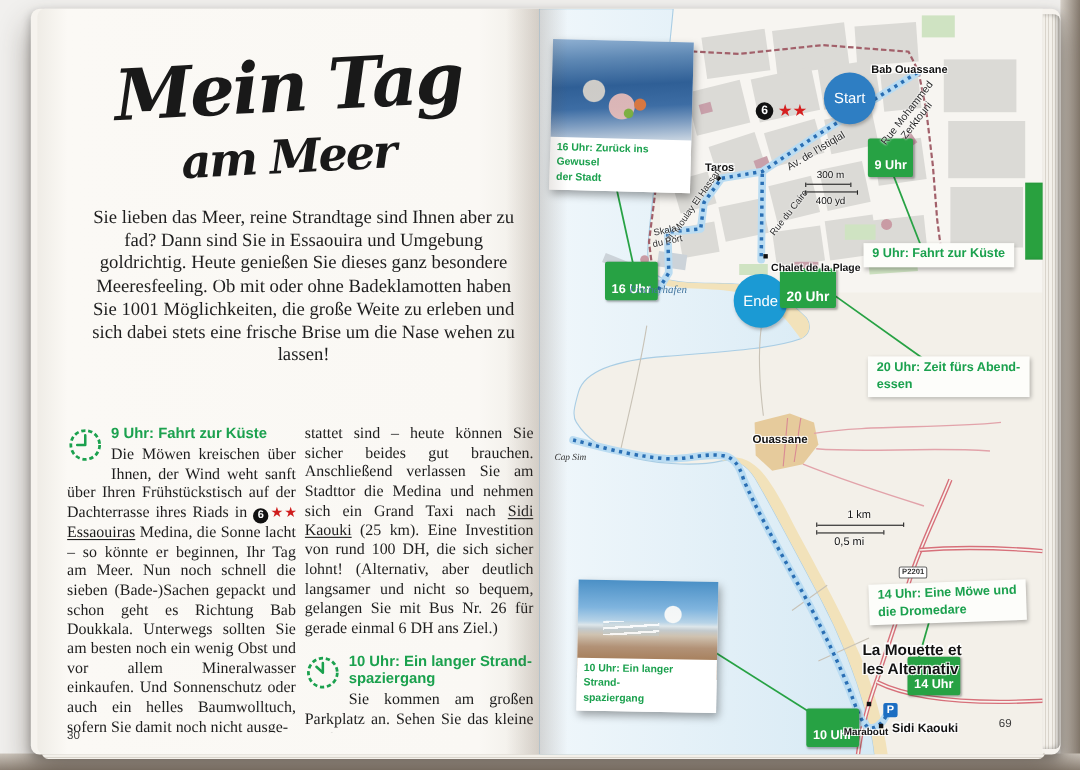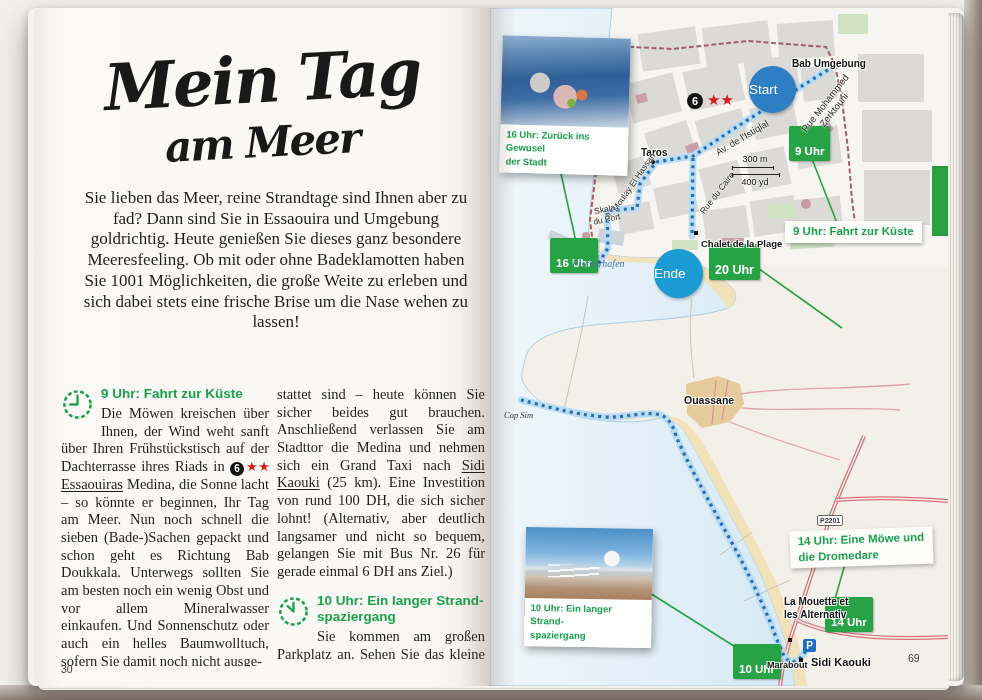--- a/index.html
+++ b/index.html
@@ -65,26 +65,26 @@
   .street { position:absolute; font:400 9.5px "Liberation Sans", sans-serif; color:#2b2b2b; white-space:nowrap;
             text-align:center; text-shadow:0 0 2px #fff,0 0 2px #fff; }
   .water { position:absolute; font:italic 400 10px "Liberation Serif", serif; color:#45779f; white-space:nowrap; }
   .sq { position:absolute; width:4px; height:4px; background:#111; }
   .tag { position:absolute; background:#27a244; color:#fff; font:700 11.5px/1.2 "Liberation Sans", sans-serif;
          padding:19px 6px 2px; border-radius:2px; box-shadow:1px 1px 2px rgba(0,0,0,.3); white-space:nowrap; }
   .callout { position:absolute; background:#fdfdfa; color:#1ba14e;
              font:700 11.5px/1.35 "Liberation Sans", sans-serif; padding:3px 8px;
              box-shadow:1px 2px 4px rgba(0,0,0,.28); white-space:nowrap; }
   .pin { position:absolute; border-radius:50%; color:#fff; display:flex; align-items:center;
-         justify-content:flex-start; font:400 13.5px "Liberation Sans", sans-serif; }
+         justify-content:center; font:400 13.5px "Liberation Sans", sans-serif; }
   .pin-start { left:259px; top:58px; width:47px; height:47px; background:#2e7ec3;
                box-shadow:1px 2px 3px rgba(0,0,0,.25); }
   .pin-start::after { content:""; position:absolute; left:27px; top:38px; width:13px; height:13px;
                       background:#2e7ec3; transform:rotate(45deg); z-index:-1; }
-  .pin-ende { left:164px; top:241px; width:49px; height:49px; background:#1b9ad4;
+  .pin-ende { left:177px; top:241px; width:49px; height:49px; background:#1b9ad4;
               box-shadow:1px 2px 3px rgba(0,0,0,.25); }
   .pin-ende::before { content:""; position:absolute; left:18px; top:-5px; width:13px; height:13px;
                       background:#1b9ad4; transform:rotate(45deg); z-index:-1; }
   .poi-map { position:absolute; left:197px; top:85px; width:16px; height:16px; border-radius:50%;
              background:#111; color:#fff; font:700 11px/16px "Liberation Sans", sans-serif; text-align:center; }
   .stars-map { position:absolute; left:217px; top:83px; color:#d51f1f; font-size:15px; letter-spacing:0; }
   .p-icon { position:absolute; left:313px; top:631px; width:13px; height:13px; background:#1c6ec2;
             border-radius:2px; color:#fff; font:700 10px/13px "Liberation Sans", sans-serif; text-align:center; }
   .roadbadge { position:absolute; left:327px; top:507px; background:#fff; border:1px solid #666;
                border-radius:2px; font:700 7px/1.3 "Liberation Sans", sans-serif; color:#333; padding:0 2px; }
@@ -313,26 +313,30 @@
       <div class="poi-map">6</div>
       <div class="stars-map">★★</div>
 
       <div class="tag" style="left:299px;top:118px">9 Uhr</div>
       <div class="tag" style="left:60px;top:230px">16 Uhr</div>
       <div class="tag" style="left:219px;top:236px;font-size:12.5px">20 Uhr</div>
       <div class="tag" style="left:335px;top:589px">14 Uhr</div>
       <div class="tag" style="left:243px;top:636px">10 Uhr</div>
 
       <div class="callout" style="left:295px;top:213px">9 Uhr: Fahrt zur Küste</div>
+      <div class="callout" style="left:299px;top:316px">
+        <span>20 Uhr: Zeit fürs Abend-</span><br>
+        <span>essen</span>
+      </div>
       <div class="callout" style="left:300px;top:521px;transform:rotate(-2deg)">
         <span>14 Uhr: Eine Möwe und</span><br>
         <span>die Dromedare</span>
       </div>
 
-      <div class="maplabel" style="left:302px;top:50px">Bab Umgebung</div>
+      <div class="maplabel" style="left:302px;top:50px">Bab Ouassane</div>
       <div class="street" style="left:298px;top:88px;width:84px;transform:rotate(-52deg);line-height:1.15">
         <span>Rue Mohammed</span><br>
         <span>Zerktouni</span>
       </div>
       <div class="street" style="left:208px;top:124px;width:88px;transform:rotate(-31deg)">Av. de l'Istiqlal</div>
       <div class="maplabel" style="left:151px;top:139px">Taros</div>
       <div class="sq" style="left:161px;top:152px;transform:rotate(45deg)"></div>
       <div class="street" style="left:94px;top:174px;width:92px;transform:rotate(-55deg);font-size:8.5px">Pl. Moulay El Hassan</div>
       <div class="street" style="left:196px;top:180px;width:62px;transform:rotate(-52deg);font-size:8.5px">Rue du Caire</div>
       <div class="street" style="left:102px;top:196px;transform:rotate(-12deg);font-size:8.5px;line-height:1.2">
@@ -346,24 +350,30 @@
       <div class="scale" style="left:242px;top:146px;width:46px">
         <div class="s-lab">300 m</div>
         <div class="s-bar" style="width:40px"></div>
         <div class="s-bar" style="width:46px;margin-top:3px"></div>
         <div class="s-lab">400 yd</div>
       </div>
 
       <div class="water" style="left:14px;top:402px;color:#333;font-size:8.5px">Cap Sim</div>
       <div class="maplabel" style="left:194px;top:386px;font-size:10.5px">Ouassane</div>
 
+      <div class="scale" style="left:252px;top:454px;width:78px;font-size:10px">
+        <div class="s-lab">1 km</div>
+        <div class="s-bar" style="width:78px"></div>
+        <div class="s-bar" style="width:60px;margin-top:3px"></div>
+        <div class="s-lab" style="width:60px">0,5 mi</div>
+      </div>
 
       <div class="roadbadge">P2201</div>
 
-      <div class="maplabel" style="left:294px;top:588px;font-size:10px;line-height:1.25">
+      <div class="maplabel" style="left:294px;top:574px;font-size:14px;line-height:1.25">
         <span>La Mouette et</span><br>
         <span>les Alternativ</span>
       </div>
       <div class="sq" style="left:298px;top:630px"></div>
       <div class="p-icon">P</div>
       <div class="maplabel" style="left:277px;top:652px;font-size:9px">Marabout</div>
       <div class="sq" style="left:309px;top:650px"></div>
       <div class="maplabel" style="left:321px;top:648px;font-size:11px">Sidi Kaouki</div>
 
       <div class="pnum" style="left:418px;top:644px">69</div>

